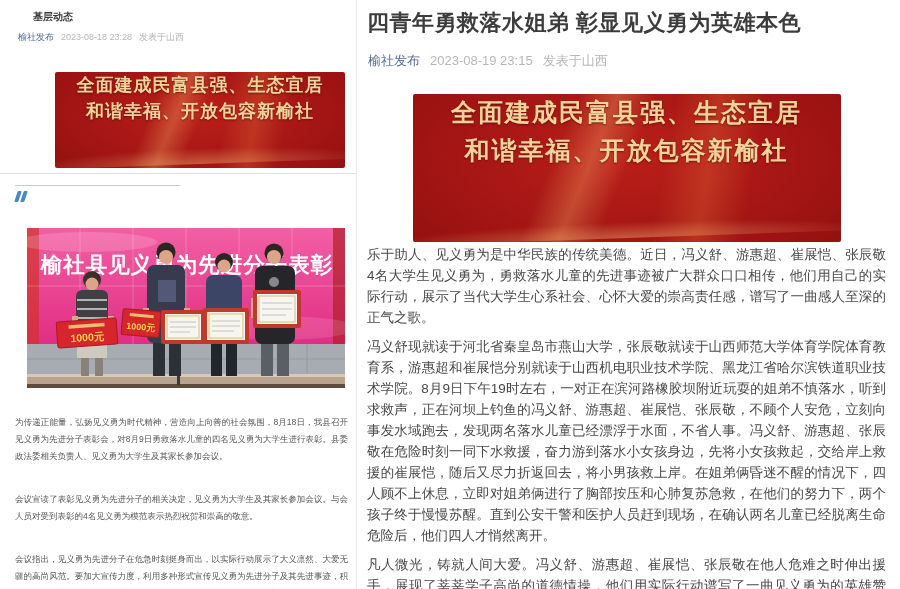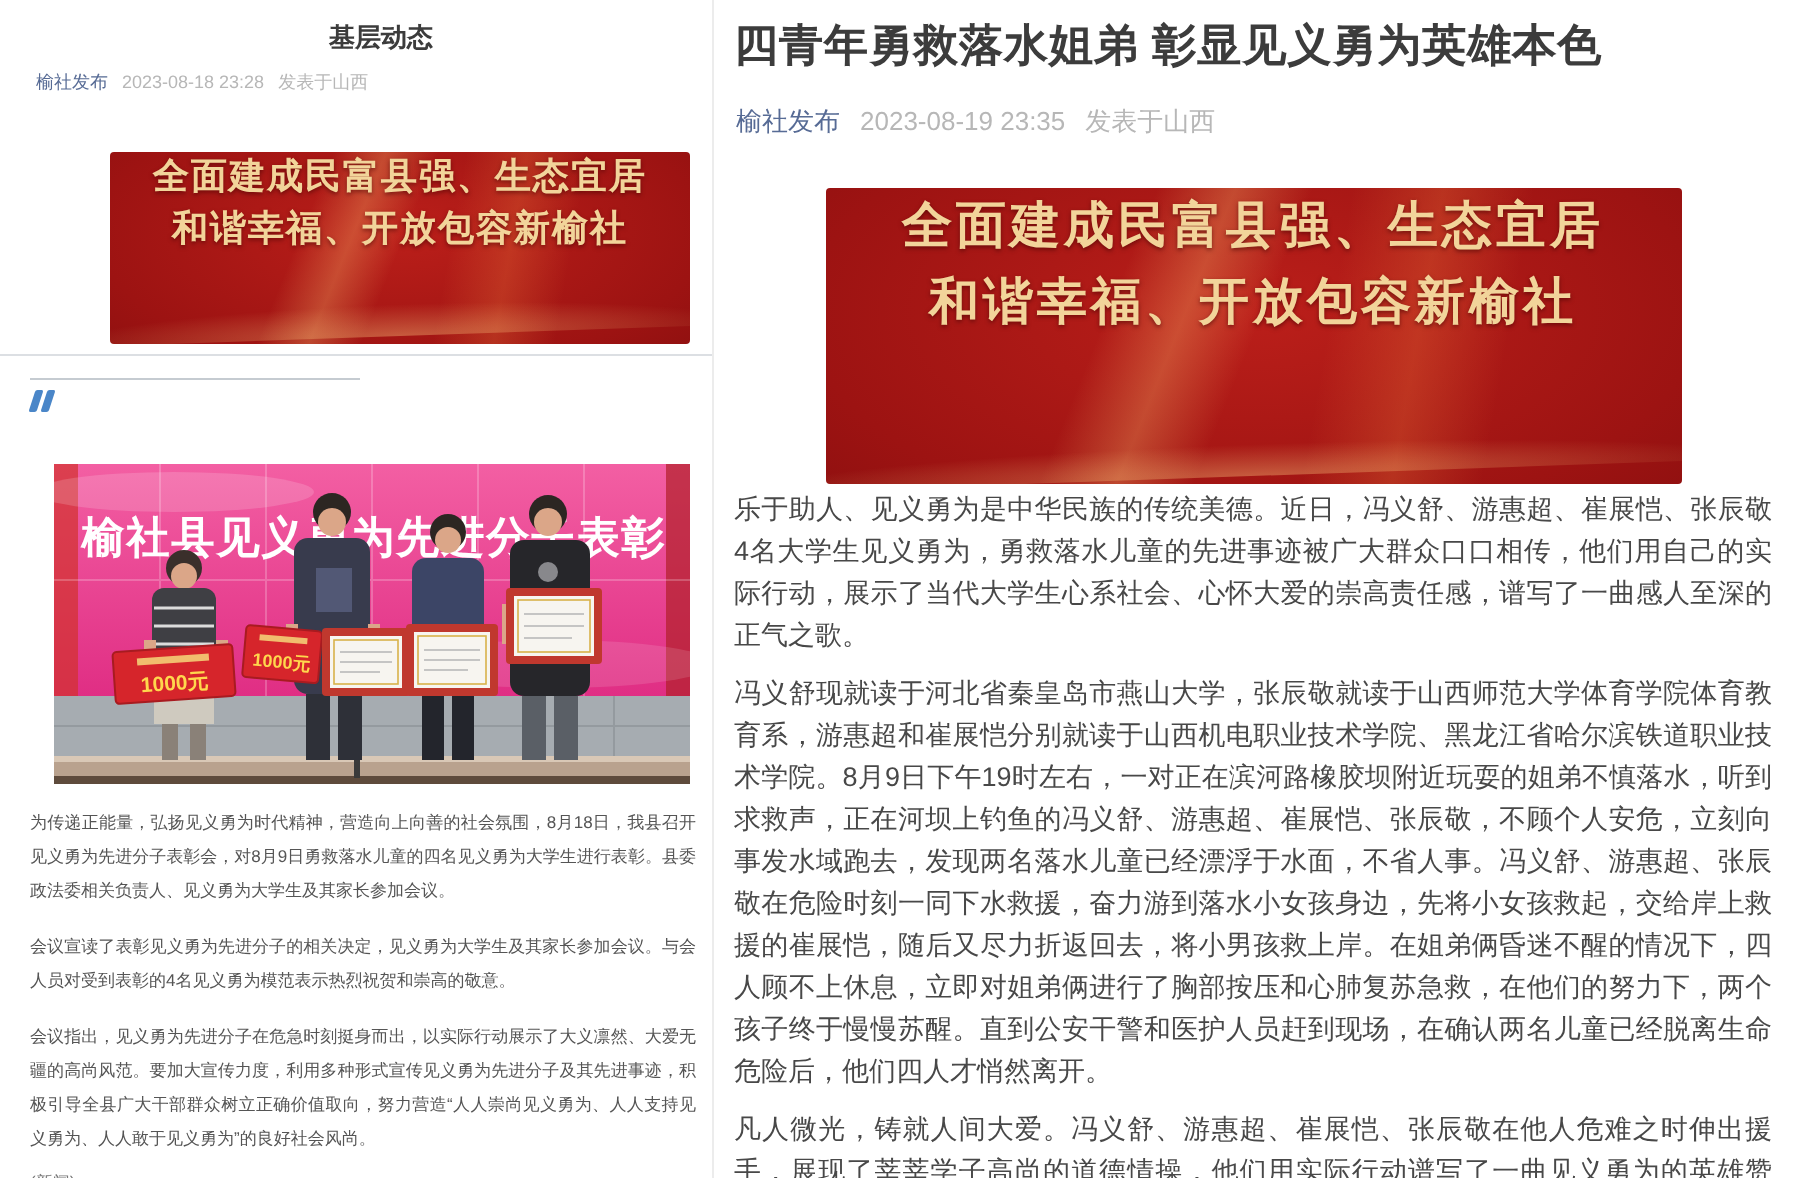--- a/index.html
+++ b/index.html
@@ -2,21 +2,21 @@
 <html><head>
 <meta charset="utf-8">
 <style>
   * { margin:0; padding:0; box-sizing:border-box; }
   html,body { width:900px; height:589px; background:#ffffff; overflow:hidden;
               font-family:"Liberation Sans", sans-serif; }
   .page { display:flex; width:900px; height:589px; }
 
   
   .article-left { width:356px; height:589px; padding:10px 8px 0 15px; position:relative; }
-  .article-left h1 { font-size:13px; font-weight:bold; color:#3c3c3c; margin-left:18px;text-align:center; }
+  .article-left h1 { font-size:10px; font-weight:bold; color:#3c3c3c; margin-left:18px; }
   .byline { display:flex; align-items:baseline; gap:7px; margin-top:7px; margin-left:3px; }
   .byline .src { color:#576b95; }
   .byline .meta { color:#b7b7b7; }
   .article-left .byline { font-size:9px; }
 
   .banner { position:relative; overflow:hidden; border-radius:2px;
     display:flex; flex-direction:column; justify-content:flex-start; align-items:center;
     background:
       linear-gradient(112deg, rgba(255,190,110,0) 34%, rgba(255,190,110,.30) 42%, rgba(255,190,110,0) 50%),
       linear-gradient(100deg, rgba(255,120,60,0) 58%, rgba(255,150,70,.22) 68%, rgba(255,120,60,0) 78%),
@@ -33,21 +33,21 @@
 
   .rule-full { height:1px; background:#dcdfe3; margin:5px 0 0 -15px; width:356px; }
   .quote-block { position:relative; height:48px; }
   .rule-short { position:absolute; top:11px; left:0; width:165px; height:1px; background:#c5cbd1; }
   .quote-icon { position:absolute; left:1px; top:17px; display:flex; gap:2px; }
   .quote-icon i { width:4px; height:11px; background:#4a86c8; transform:skewX(-18deg); border-radius:1px; }
   .caption { text-align:center; padding-top:17px; font-size:9px; color:#8b8b8b; }
 
   .photo { display:block; margin:6px 0 0 12px; }
 
-  .article-left p { font-size:8.5px; line-height:17px; color:#555555; text-align:justify; margin-top:11px; }
+  .article-left p { font-size:8.5px; line-height:17px; color:#555555; text-align:justify; margin-top:26px; }
   .article-left p.sig { margin-top:5px; color:#777777; }
 
   
   .divider { width:1px; background:#ececec; height:589px; }
 
   
   .article-right { flex:1; height:464px; padding:8px 14px 0 10px; }
   .article-right h1 { font-size:22px; font-weight:bold; color:#3c3c3c; letter-spacing:.5px; white-space:nowrap; }
   .article-right .byline { font-size:13px; margin-top:14px; gap:10px; margin-left:1px; }
   .article-right p { font-size:13.5px; line-height:21px; color:#484848; text-align:justify; margin-top:12px; }
@@ -182,21 +182,21 @@
     <p>会议指出，见义勇为先进分子在危急时刻挺身而出，以实际行动展示了大义凛然、大爱无疆的高尚风范。要加大宣传力度，利用多种形式宣传见义勇为先进分子及其先进事迹，积极引导全县广大干部群众树立正确价值取向，努力营造“人人崇尚见义勇为、人人支持见义勇为、人人敢于见义勇为”的良好社会风尚。</p>
     <p class="sig">(新闻)</p>
   </section>
 
   <div class="divider"></div>
 
   <section class="article-right">
     <h1>四青年勇救落水姐弟 彰显见义勇为英雄本色</h1>
     <div class="byline">
       <span class="src">榆社发布</span>
-      <span class="meta">2023-08-19 23:35</span>
+      <span class="meta">2023-08-19 23:15</span>
       <span class="meta">发表于山西</span>
     </div>
 
     <div class="banner banner-lg">
       <div class="bl">全面建成民富县强、生态宜居</div>
       <div class="bl">和谐幸福、开放包容新榆社</div>
     </div>
 
     <p class="p1">乐于助人、见义勇为是中华民族的传统美德。近日，冯义舒、游惠超、崔展恺、张辰敬4名大学生见义勇为，勇救落水儿童的先进事迹被广大群众口口相传，他们用自己的实际行动，展示了当代大学生心系社会、心怀大爱的崇高责任感，谱写了一曲感人至深的正气之歌。</p>
     <p class="p2">冯义舒现就读于河北省秦皇岛市燕山大学，张辰敬就读于山西师范大学体育学院体育教育系，游惠超和崔展恺分别就读于山西机电职业技术学院、黑龙江省哈尔滨铁道职业技术学院。8月9日下午19时左右，一对正在滨河路橡胶坝附近玩耍的姐弟不慎落水，听到求救声，正在河坝上钓鱼的冯义舒、游惠超、崔展恺、张辰敬，不顾个人安危，立刻向事发水域跑去，发现两名落水儿童已经漂浮于水面，不省人事。冯义舒、游惠超、张辰敬在危险时刻一同下水救援，奋力游到落水小女孩身边，先将小女孩救起，交给岸上救援的崔展恺，随后又尽力折返回去，将小男孩救上岸。在姐弟俩昏迷不醒的情况下，四人顾不上休息，立即对姐弟俩进行了胸部按压和心肺复苏急救，在他们的努力下，两个孩子终于慢慢苏醒。直到公安干警和医护人员赶到现场，在确认两名儿童已经脱离生命危险后，他们四人才悄然离开。</p>

